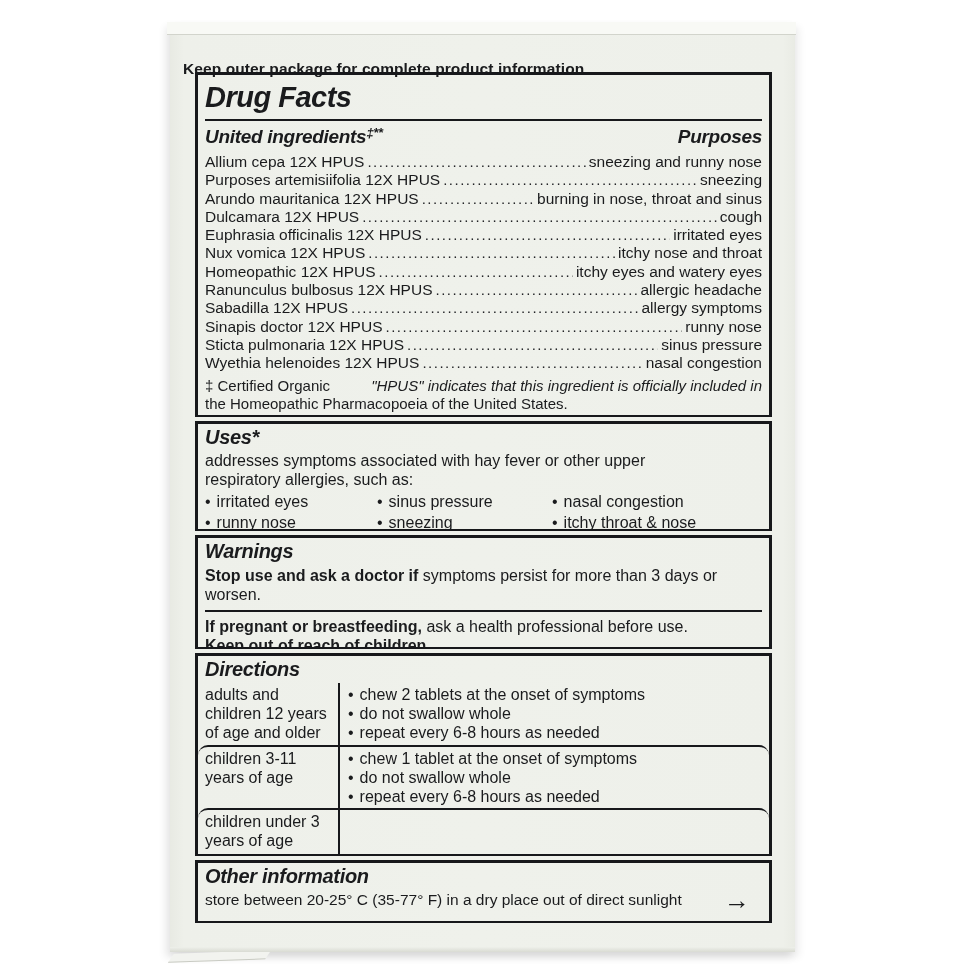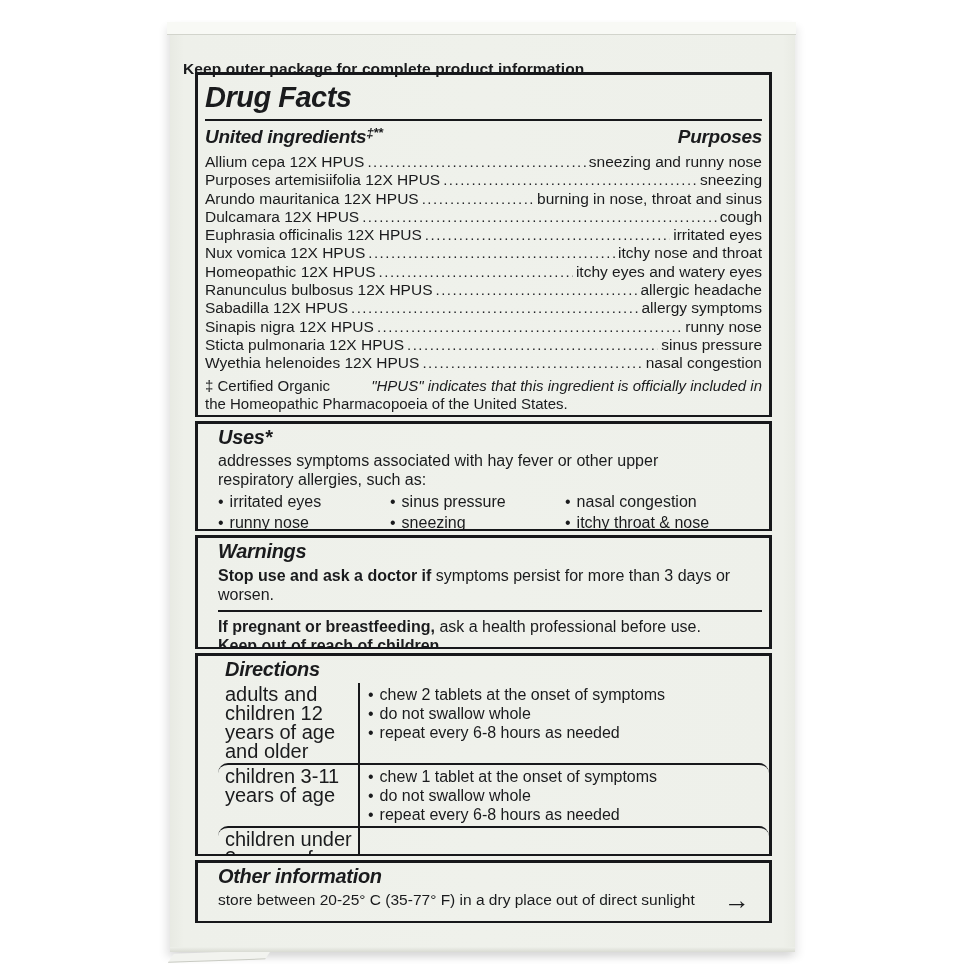--- a/index.html
+++ b/index.html
@@ -37,21 +37,21 @@
     font-size:15.5px; font-weight:bold; letter-spacing:0.1px;
   }
 
   
   .panel { position:absolute; left:25px; top:50px; width:577px; }
   .sec {
     border:3px solid #17181b; border-bottom-width:2px;
     padding:1px 7px 0 7px;
     overflow:hidden;
   }
-  .sec + .sec { margin-top:4px;padding-left:20px; }
+  .sec + .sec { margin-top:4px; }
   .sec-a { height:345px; }
   .sec-b { height:110px; }
   .sec-c { height:114px; }
   .sec-d { height:203px; padding-left:0; padding-right:0; }
   .sec-e { height:63px; }
 
   .df-title {
     font-size:29px; font-weight:bold; font-style:italic; letter-spacing:-0.5px;
     line-height:36px; padding:3px 0 4px 0; margin-bottom:3px;
     border-bottom:2px solid #17181b;
@@ -84,21 +84,21 @@
   .warn-p { font-size:16px; line-height:19px; margin-top:2px; }
   .warn-rule { border-top:2px solid #17181b; margin:6px 0 5px 0; }
 
   .dir-head { padding-left:7px; }
   .dir-table { margin-top:1px; }
   .dir-row { display:flex; }
   .dir-row + .dir-row { border-top:2px solid #17181b;border-radius:10px; }
   .dir-row-1 { min-height:62px; }
   .dir-row-2 { min-height:60px; }
   .dir-row-3 { min-height:48px; }
-  .dir-who { width:140px; padding:2px 4px 2px 7px; font-size:20px; line-height:19px; }
+  .dir-who { width:140px; padding:2px 4px 2px 7px; font-size:16px; line-height:19px; }
   .dir-what { flex:1; border-left:2px solid #17181b; padding:2px 4px 2px 8px; }
   .dir-what .bullet { line-height:19px; }
   .plain { font-size:16px; line-height:19px; padding-top:1px;margin-top:44px; }
 
   .other-line { display:flex; justify-content:space-between; align-items:center; margin-top:1px; }
   .other-text { font-size:15.5px; line-height:19px; }
   .arrow { font-size:26px; line-height:18px; margin-right:12px; font-weight:normal; }
 </style>
 </head>
 <body>
@@ -158,21 +158,21 @@
               <span class="ing-name">Ranunculus bulbosus 12X HPUS</span>
               <span class="leader">............................................................................................................................................................................................................................</span>
               <span class="ing-purpose">allergic headache</span>
             </div>
           <div class="ing-row">
               <span class="ing-name">Sabadilla 12X HPUS</span>
               <span class="leader">............................................................................................................................................................................................................................</span>
               <span class="ing-purpose">allergy symptoms</span>
             </div>
           <div class="ing-row">
-              <span class="ing-name">Sinapis nigra 12X HPUS</span>
+              <span class="ing-name">Sinapis doctor 12X HPUS</span>
               <span class="leader">............................................................................................................................................................................................................................</span>
               <span class="ing-purpose">runny nose</span>
             </div>
           <div class="ing-row">
               <span class="ing-name">Sticta pulmonaria 12X HPUS</span>
               <span class="leader">............................................................................................................................................................................................................................</span>
               <span class="ing-purpose">sinus pressure</span>
             </div>
           <div class="ing-row">
               <span class="ing-name">Wyethia helenoides 12X HPUS</span>

